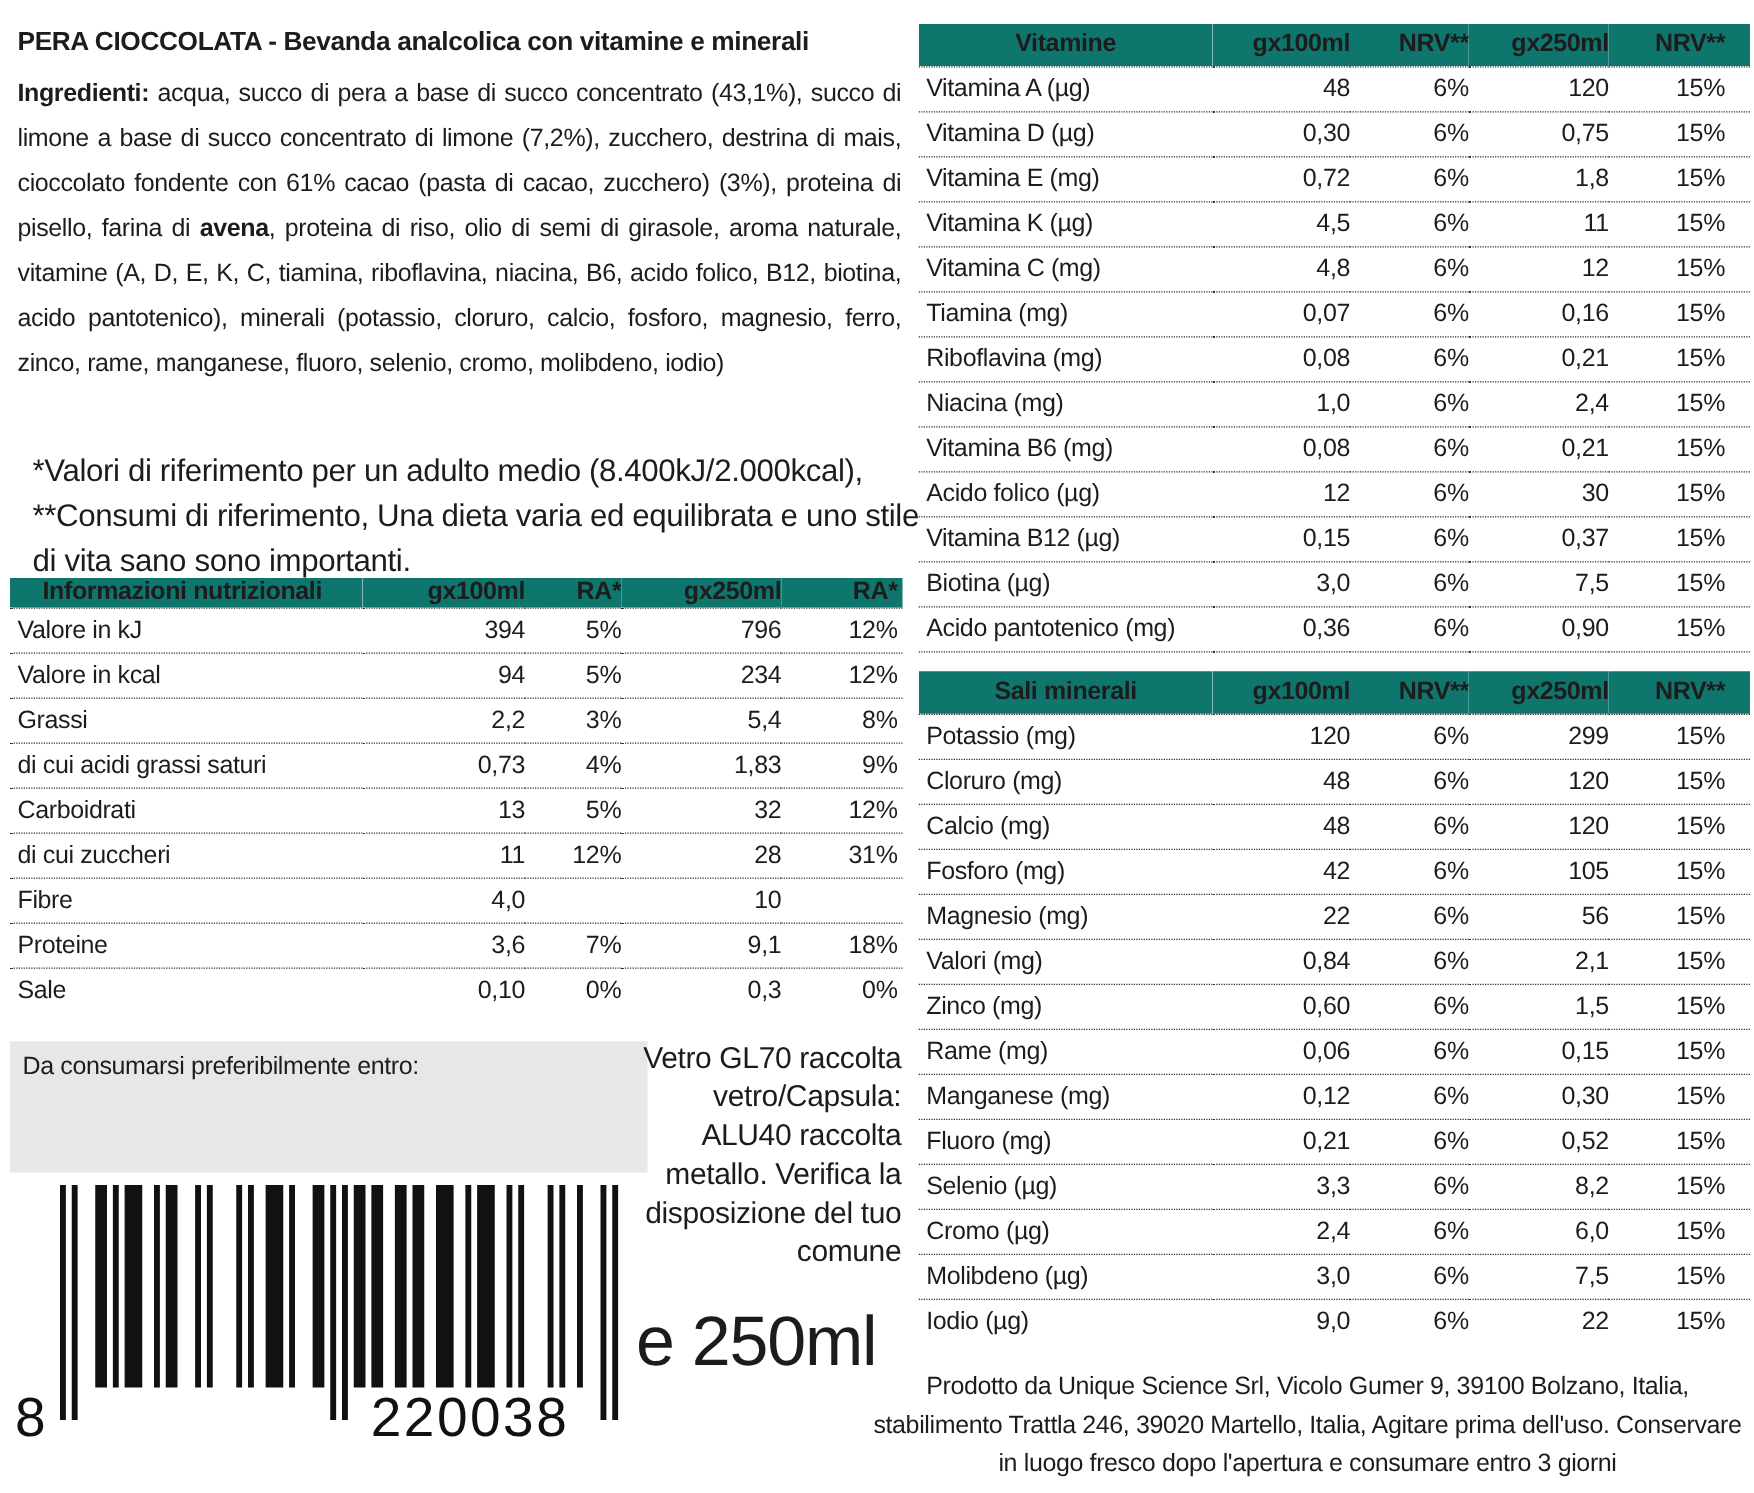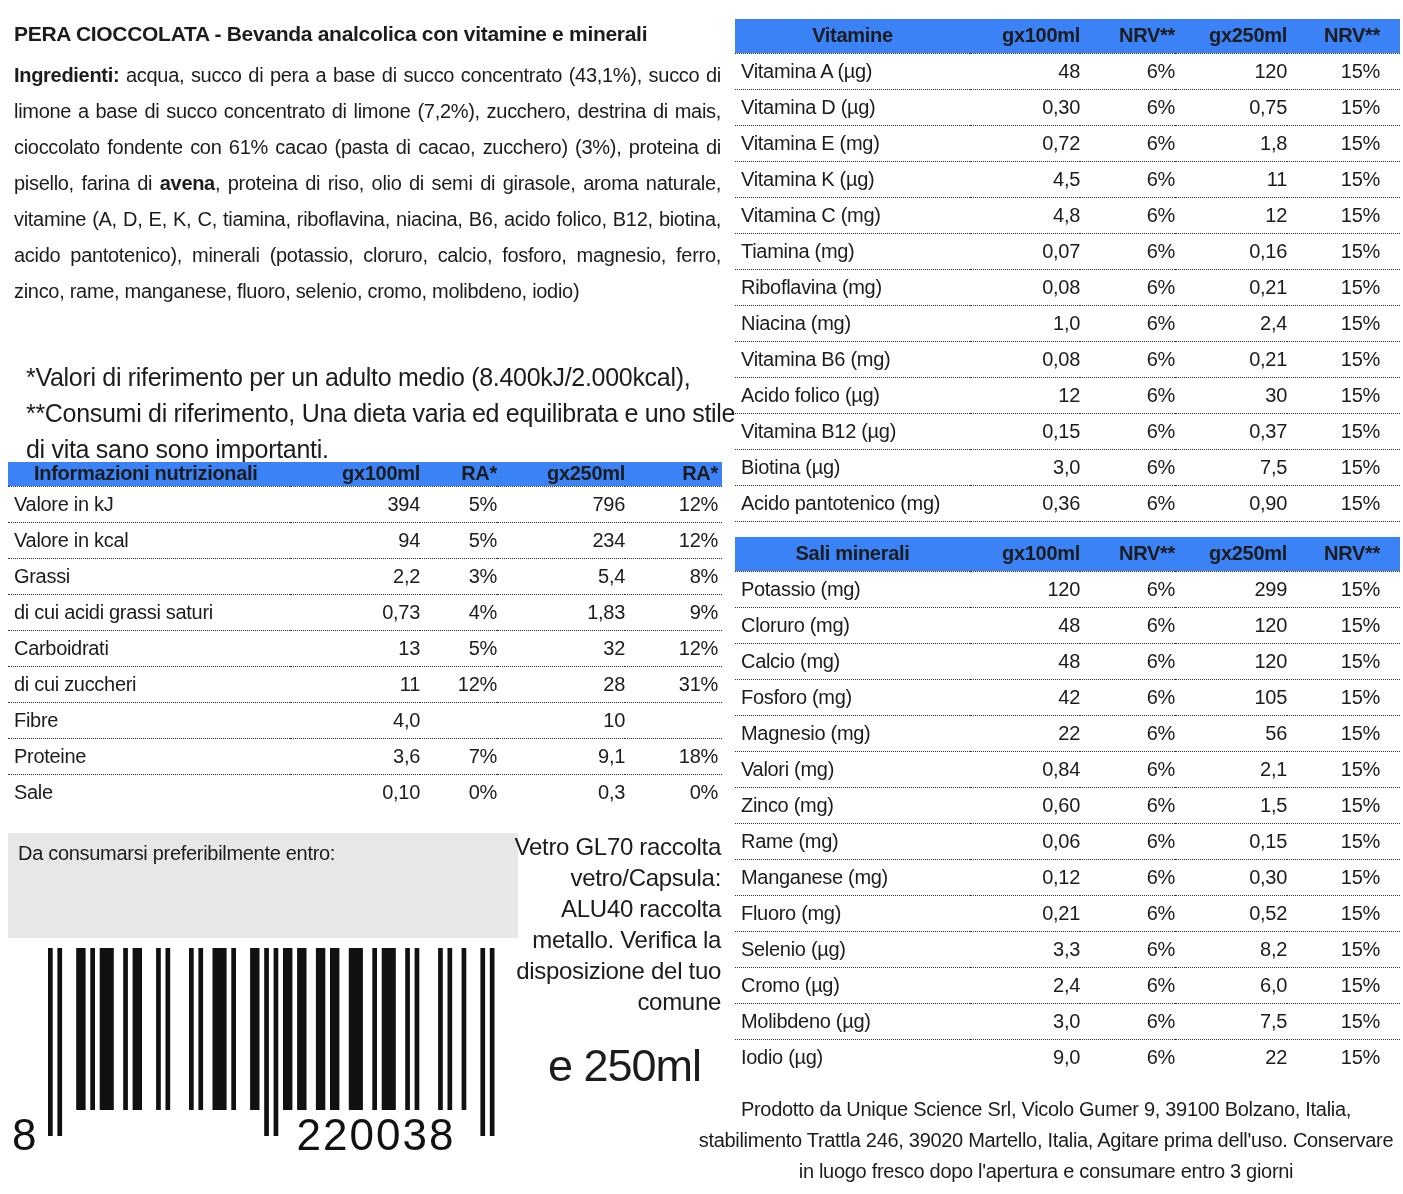--- a/index.html
+++ b/index.html
@@ -14,21 +14,21 @@
   
   #product-title { left:14px; top:22px; width:706px; font-size:21px; font-weight:600; }
   #ingredients  { left:14px; top:57px; width:707px; font-size:20px; line-height:36px; text-align:justify; }
   #ref-notes    { left:26px; top:359px; width:712px; font-size:25px; line-height:36px; }
 
   
   .ntable { position:absolute; border-collapse:collapse; table-layout:fixed; font-size:20px; }
   .ntable th { font-weight:bold; }
   .ntable .c-num { text-align:right; overflow:hidden; }
   .ntable .c-lbl { text-align:left; padding-left:6px; overflow:hidden; }
-  .ntable thead tr { background:#3b82f6; }
+  .ntable thead tr { background:#0f766e; }
   .ntable tr { border-bottom:1px dotted #333; }
   .ntable thead th { height:24px; }
   .ntable tbody td { height:36px; }
 
   #nutrition-table { left:8px; top:462px; width:714px; }
   #nutrition-table th.c-lbl { padding-left:26px; }
   #nutrition-table td:last-child, #nutrition-table th:last-child { padding-right:4px; }
   #nutrition-table tbody tr:last-child { border-bottom:none;margin-top:40px; }
 
   .rt { left:735px; width:665px; }
@@ -47,21 +47,21 @@
   #barcode { left:10px; top:948px; width:500px; height:216px; }
   #barcode-svg { position:absolute; left:0; top:0; }
   #barcode-svg rect { fill:#111111; }
   .bc-digit { position:absolute; top:165px; font-size:44px; line-height:1; letter-spacing:2px; color:#111; }
   #bc-first { left:2px; }
   #bc-left  { left:55px; width:192px; text-align:center; }
   #bc-right { left:268px; width:196px; text-align:center; }
 
   
   #recycling-note { left:500px; top:831px; width:221px; text-align:right; font-size:24px; line-height:31px; }
-  #volume-label   { left:430px; top:1040px; width:271px; text-align:right; font-size:45px; letter-spacing:-1px; }
+  #volume-label   { left:430px; top:1040px; width:271px; text-align:right; font-size:56px; letter-spacing:-1px; }
 
   
   #producer-note { left:690px; top:1094px; width:712px; text-align:center; font-size:20px; line-height:31px; }
 </style>
 </head>
 <body>
 
 <div class="abs" id="product-title">PERA CIOCCOLATA - Bevanda analcolica con vitamine e minerali</div>
 
 <p class="abs" id="ingredients"><b>Ingredienti:</b><span> acqua, succo di pera a base di succo concentrato (43,1%), succo di limone a base di succo concentrato di limone (7,2%), zucchero, destrina di mais, cioccolato fondente con 61% cacao (pasta di cacao, zucchero) (3%), proteina di pisello, farina di </span><b>avena</b><span>, proteina di riso, olio di semi di girasole, aroma naturale, vitamine (A, D, E, K, C, tiamina, riboflavina, niacina, B6, acido folico, B12, biotina, acido pantotenico), minerali (potassio, cloruro, calcio, fosforo, magnesio, ferro, zinco, rame, manganese, fluoro, selenio, cromo, molibdeno, iodio)</span></p>

